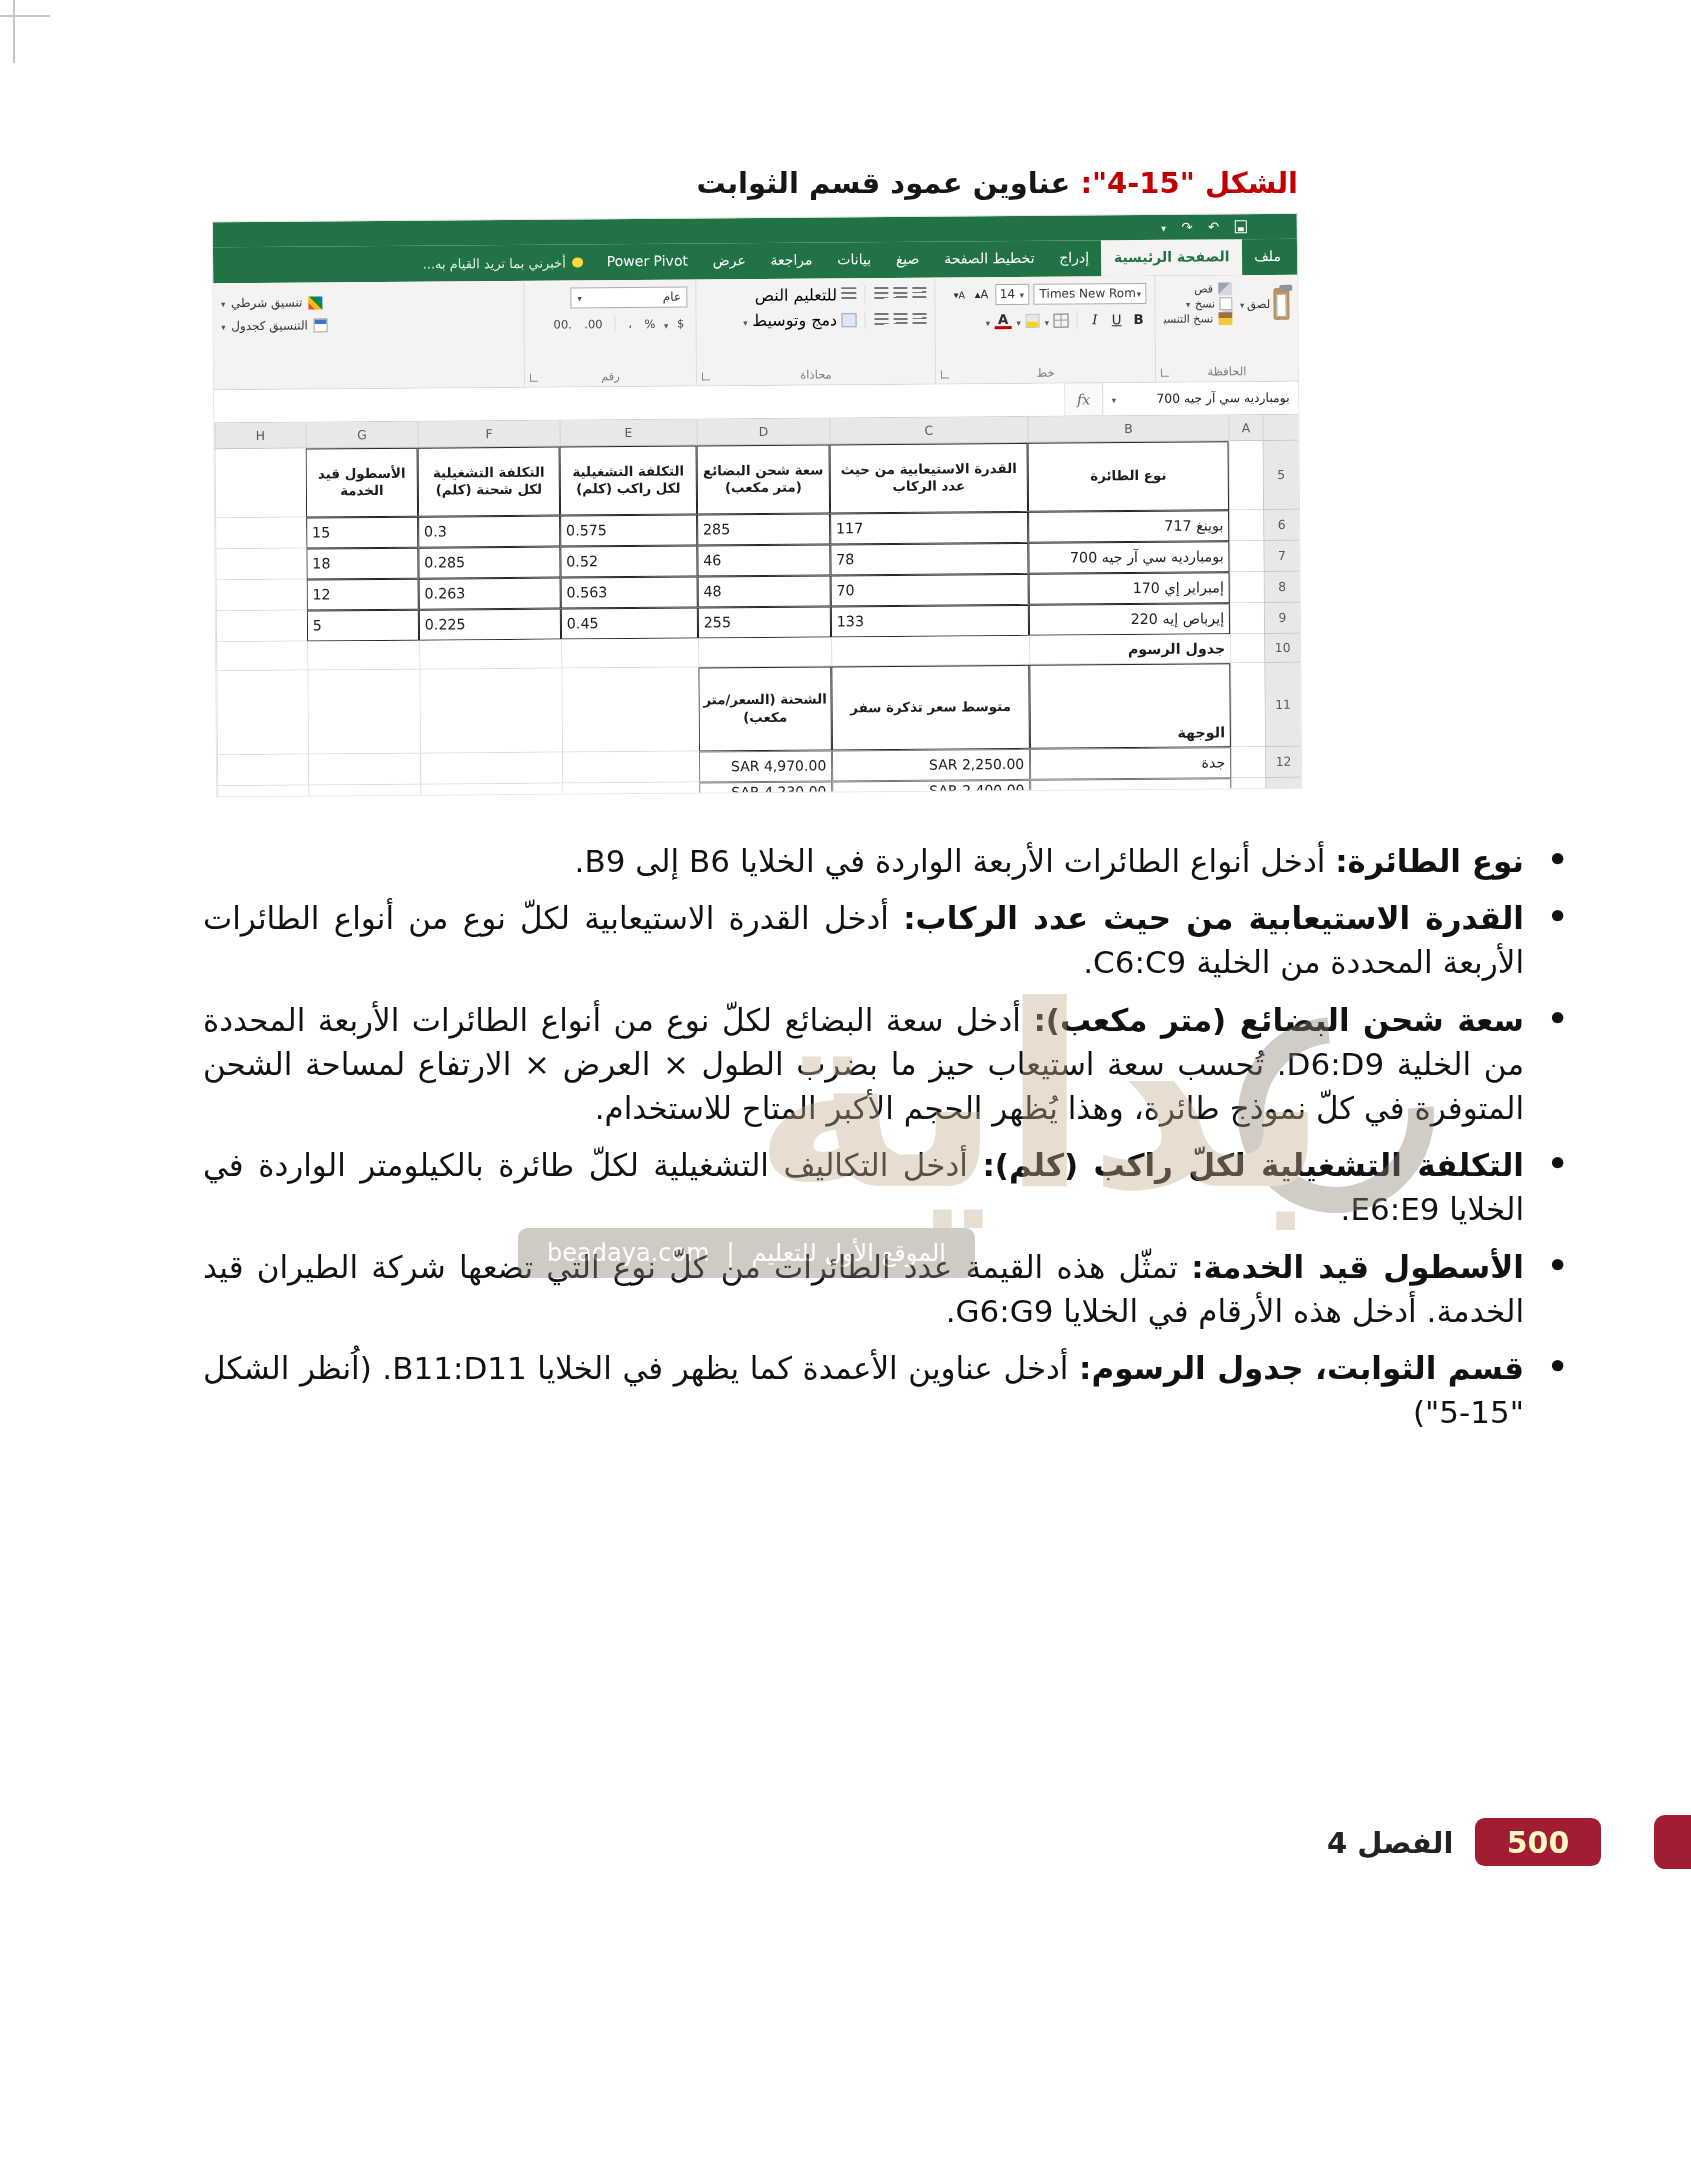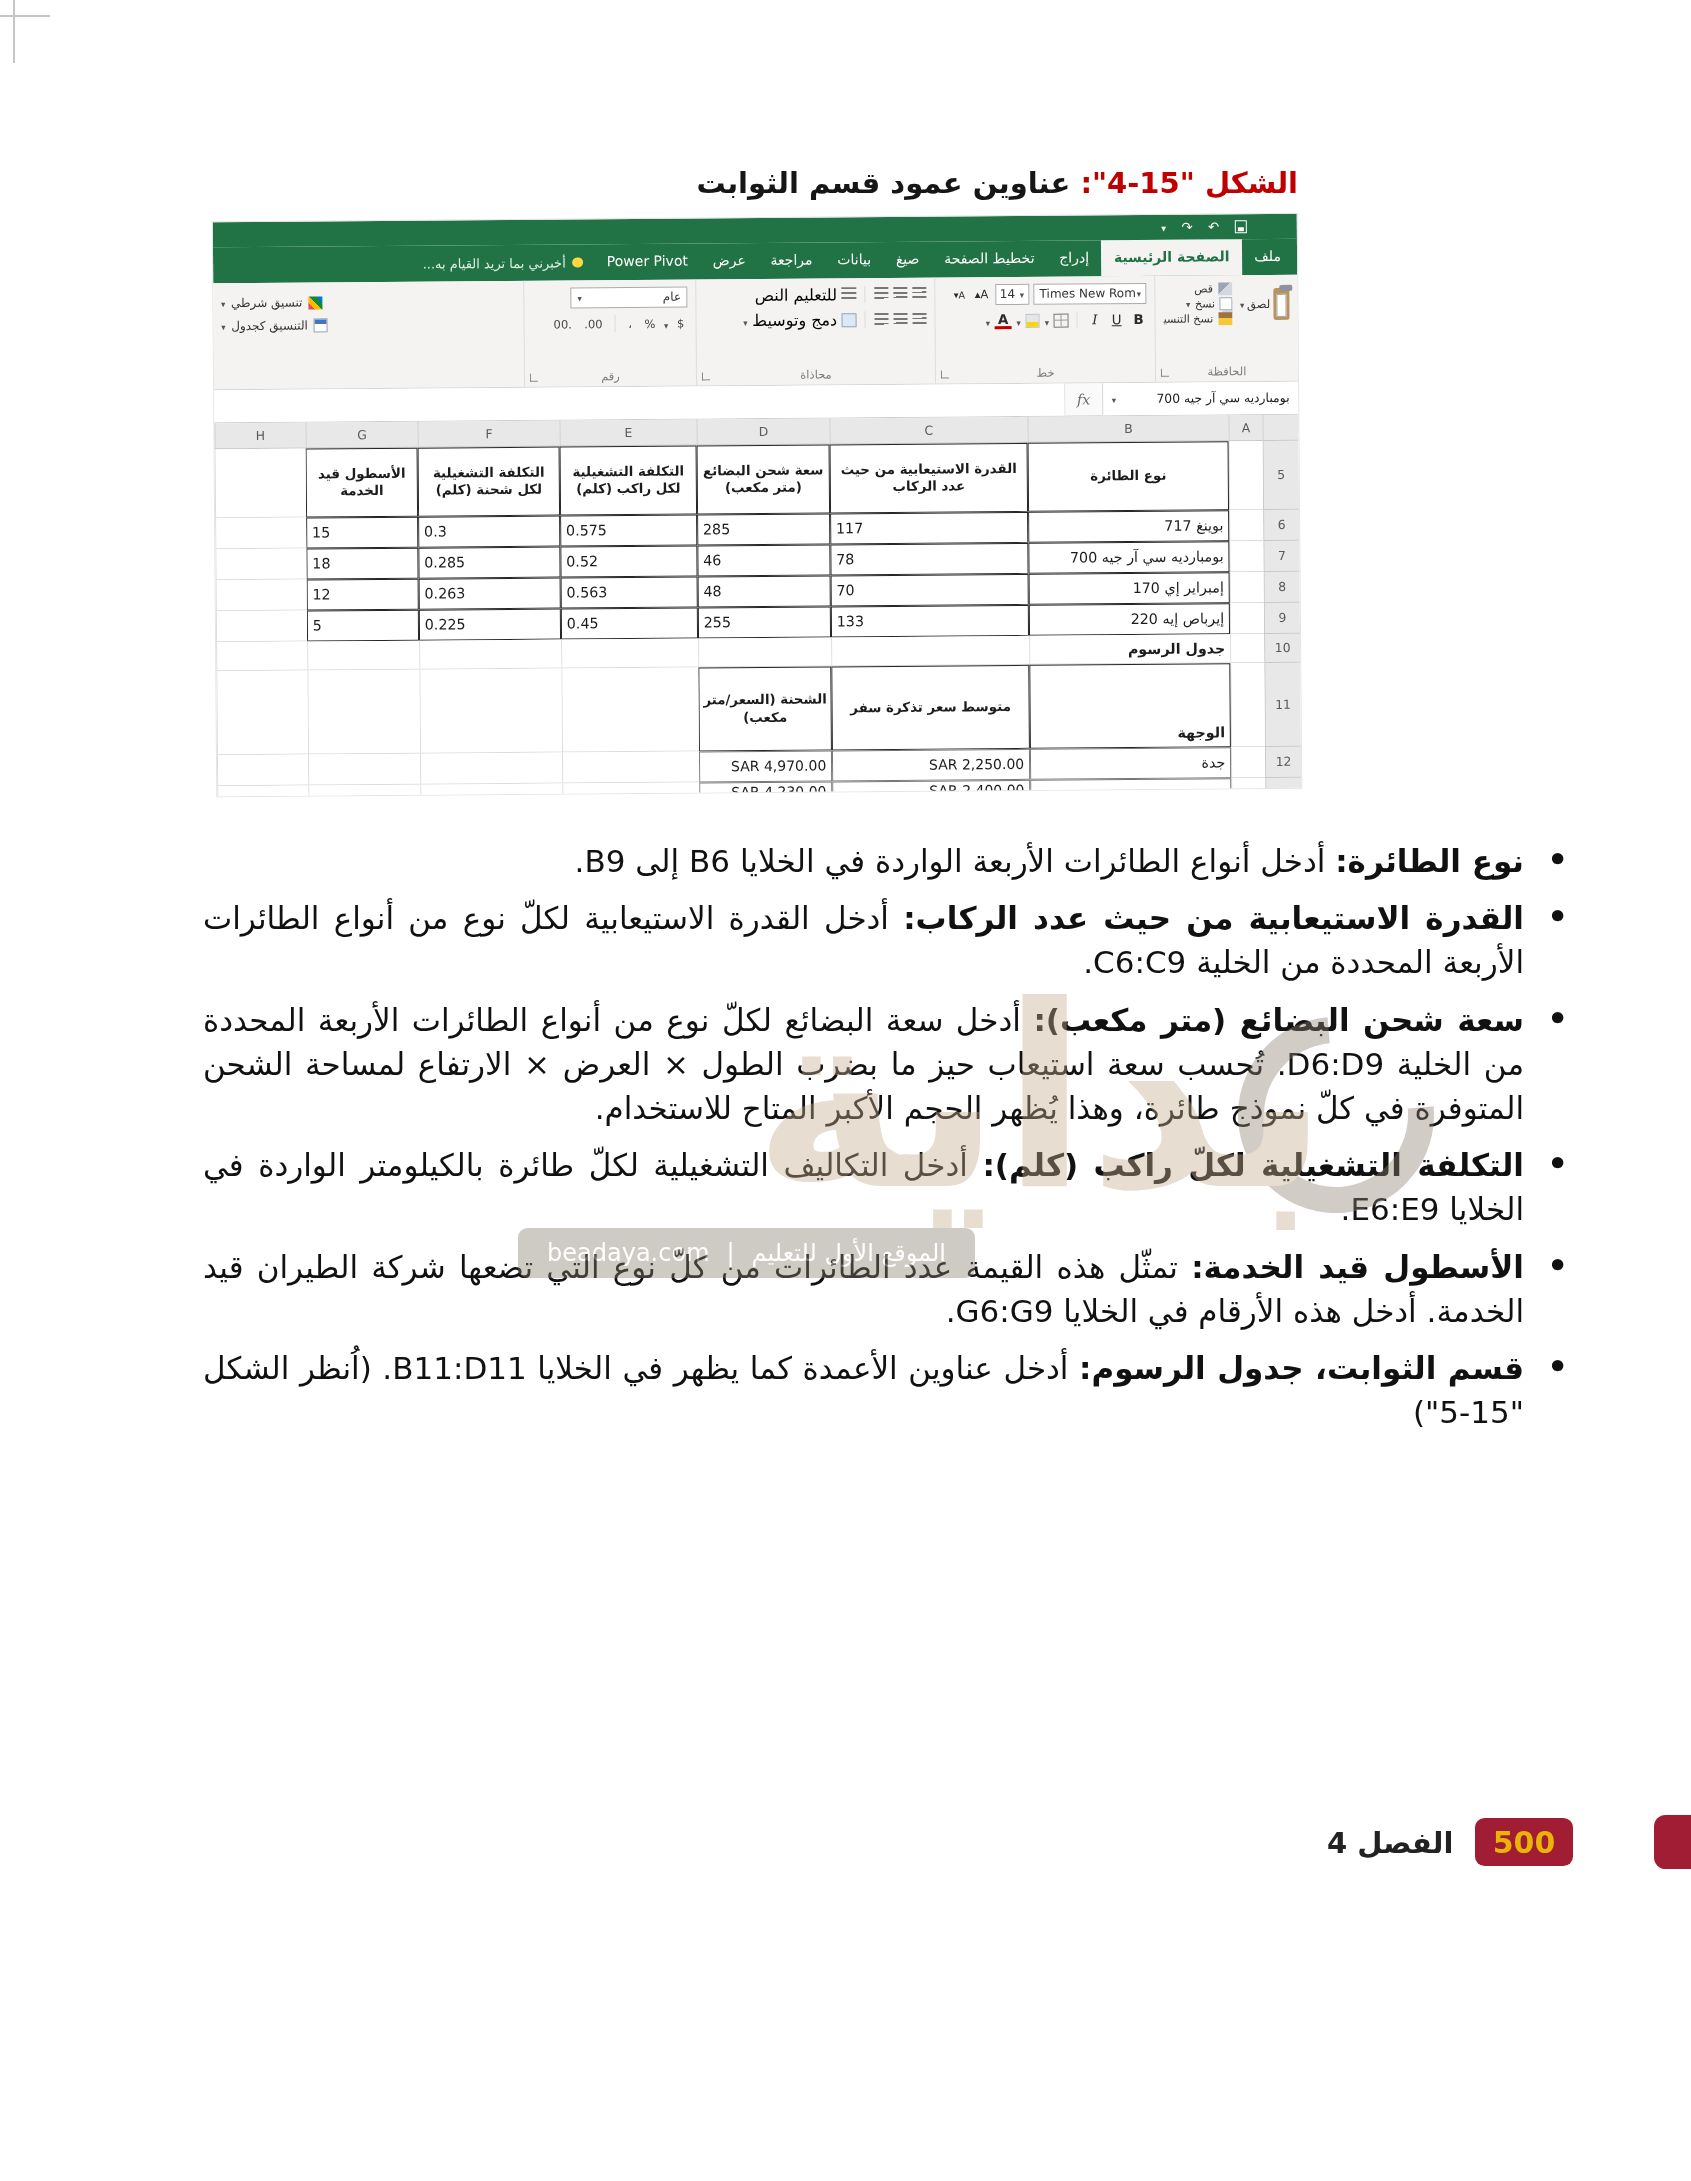--- a/index.html
+++ b/index.html
@@ -99,21 +99,21 @@
 .lead{font-weight:bold}
 
 
 .wm{position:absolute;left:287px;top:1004px;width:1147px;height:354px;opacity:.40;pointer-events:none;z-index:5;direction:rtl}
 .wm-word{position:absolute;right:105px;top:-57px;font-size:253px;line-height:1.2;font-weight:bold;color:#c4ad8f}
 .wm-ring{position:absolute;right:0;top:13.4px;width:196px;height:196px;border:26px solid #8f8172;border-radius:50%;border-top-color:transparent;transform:rotate(40deg)}
 .wm-band{position:absolute;right:459px;top:224px;height:50px;padding:0 29px;background:#877e6f;border-radius:9.6px;color:#fff;display:flex;align-items:center;gap:17px;font-size:24px;white-space:nowrap}
 
 
 .chapter{position:absolute;left:1327px;top:1826px;font-size:29px;font-weight:bold;color:#222;direction:rtl;z-index:2}
-.page-badge{position:absolute;left:1475px;top:1818px;width:98px;height:48px;background:#a11d33;color:#eab308;border-radius:9.6px;display:flex;align-items:center;justify-content:center;font-size:30px;font-weight:bold;z-index:2}
+.page-badge{position:absolute;left:1475px;top:1818px;width:126px;height:48px;background:#a11d33;color:#fef9c3;border-radius:9.6px;display:flex;align-items:center;justify-content:center;font-size:30px;font-weight:bold;z-index:2}
 .edge-tab{position:absolute;left:1654px;top:1815px;width:38px;height:54px;background:#a11d33;border-radius:11.5px 0 0 11.5px;z-index:2}
 </style>
 </head>
 <body>
 
 <div class="page">
 
   <div class="mark-h"></div>
   <div class="mark-v"></div>
 

